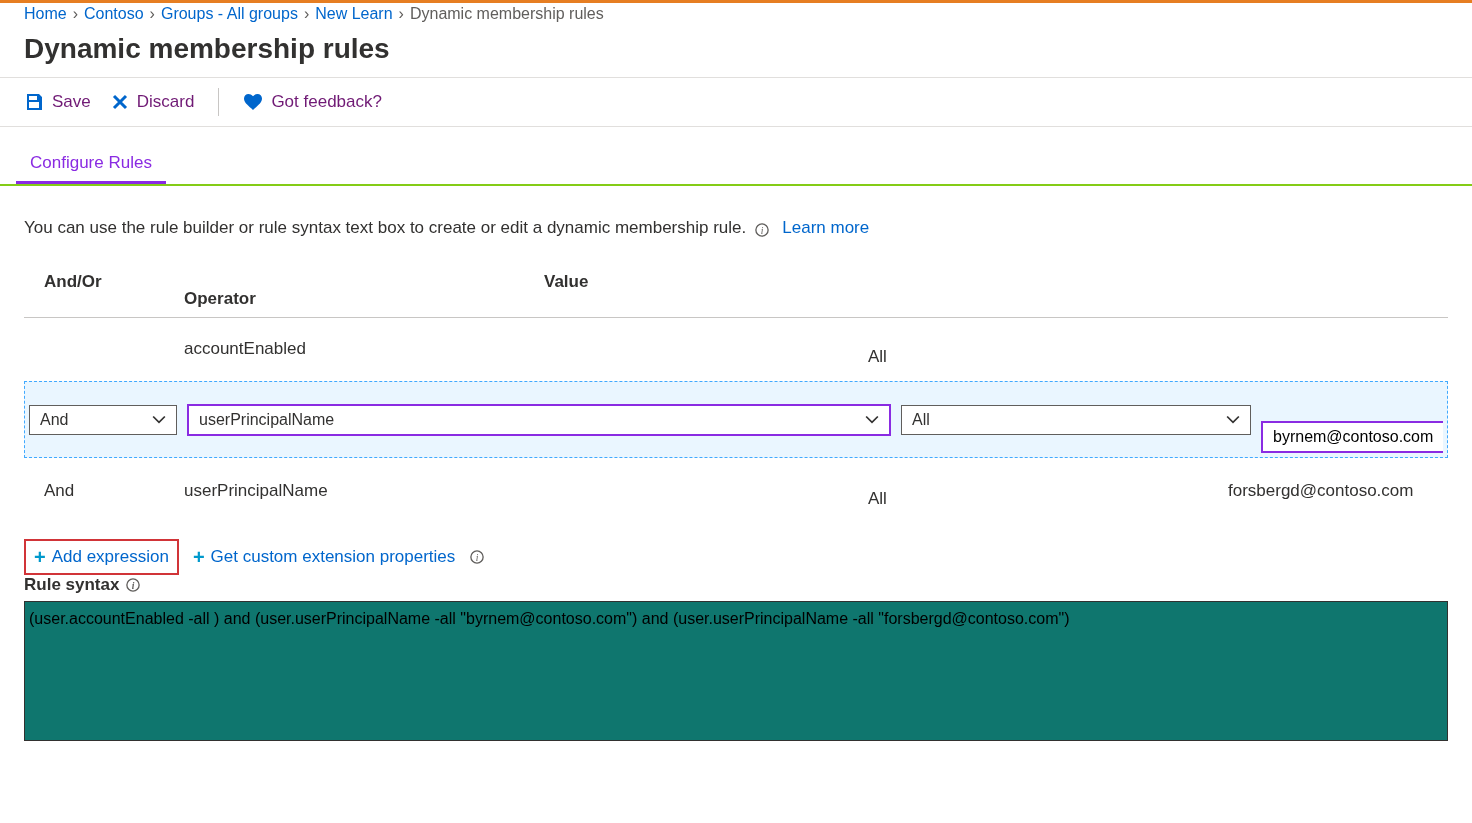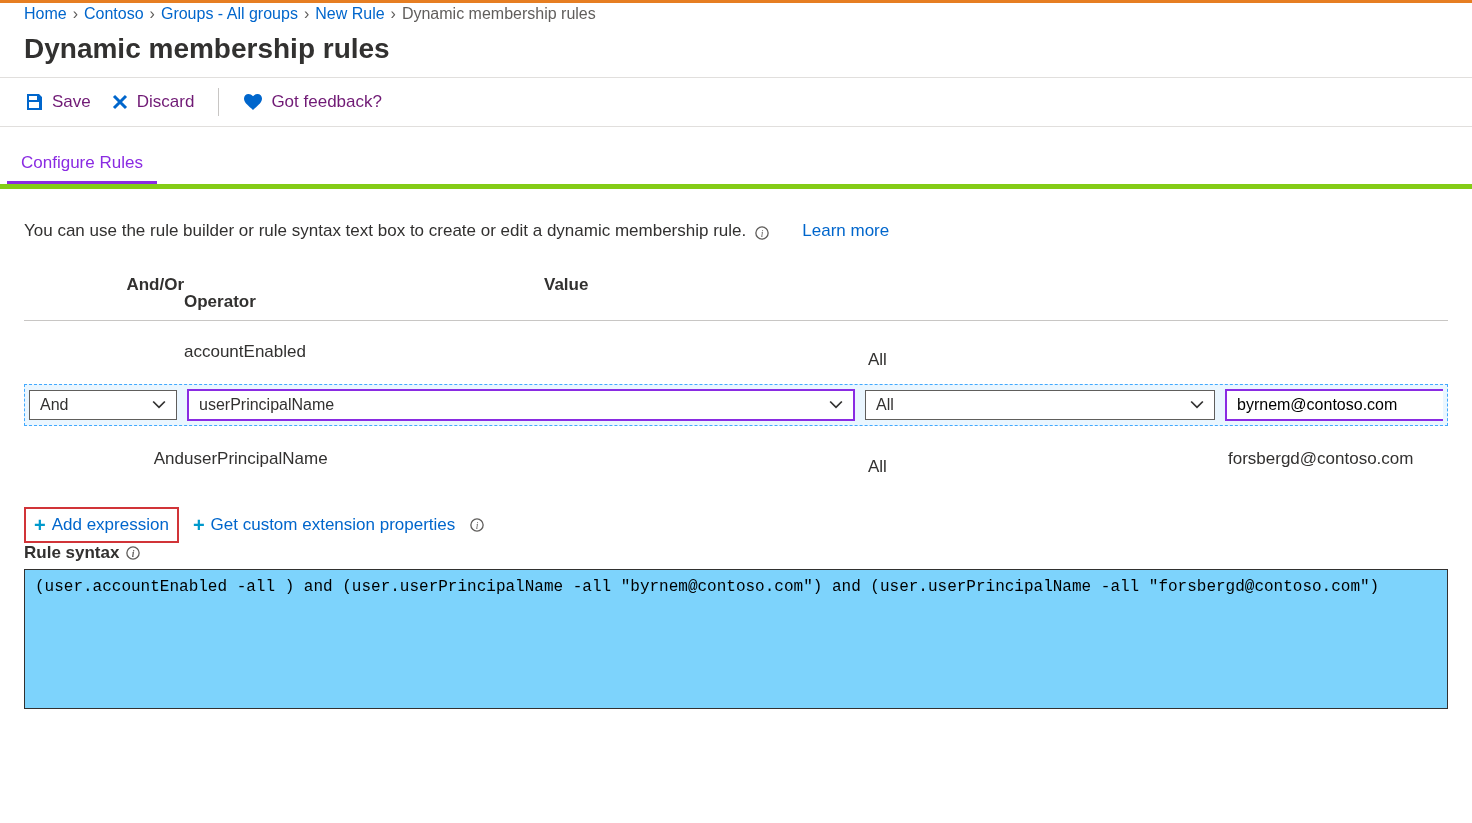--- a/index.html
+++ b/index.html
@@ -8,65 +8,65 @@
     .breadcrumb { padding: 2px 24px; display: flex; align-items: center; gap: 6px; font-size: 16px; }
     .breadcrumb a { color: #0066cc; text-decoration: none; }
     .breadcrumb .sep { color: #605e5c; }
     .breadcrumb .current { color: #605e5c; }
     .titlebar { padding: 8px 24px 12px; border-bottom: 1px solid #e1dfdd; }
     .titlebar h1 { font-size: 28px; font-weight: 600; }
     .toolbar { display: flex; align-items: center; padding: 10px 24px; border-bottom: 1px solid #e1dfdd; gap: 20px; }
     .tool-btn { display: flex; align-items: center; gap: 8px; color: #701a75; cursor: pointer; font-size: 17px; background:none; border:none; }
     .tool-btn .icon { color: #0066cc; }
     .divider { width: 1px; height: 28px; background: #c8c6c4; margin: 0 4px; }
-    .tabs { display: flex; padding: 18px 0 0 7px; border-bottom: 5px solid #84cc16; }
+    .tabs { display: flex; padding: 18px 0 0 16px; border-bottom: 2px solid #84cc16; }
     .tab { padding: 8px 14px; font-size: 17px; cursor: pointer; }
     .tab.active { color: #8a2be2; border-bottom: 3px solid #8a2be2; }
     .content { padding: 32px 24px; }
     .helper { font-size: 17px; color: #323130; display: flex; align-items: flex-end; gap: 8px; flex-wrap: wrap; }
     .info-icon { color: #605e5c; font-size: 14px; display:inline-flex; align-items:center; justify-content:center; width:16px; height:16px;}
-    .learn-more { color: #0066cc; text-decoration: none; margin-left: 24px; }
+    .learn-more { color: #0066cc; text-decoration: none; margin-left: 4px; }
     .rules-table { margin-top: 34px; width: 100%; }
     .rules-header { display: flex; border-bottom: 1px solid #c8c6c4; padding-bottom: 8px; font-weight: 600; font-size: 17px; }
-    .col-andor { width: 160px; padding-left: 20px; text-align: right; }
+    .col-andor { width: 160px; padding-left: 20px; }
     .col-prop { flex: 1; }
     .col-op { width: 360px; margin-top: 17px; }
     .col-val { width: 220px; }
     .rule-row { display: flex; align-items: center; padding: 12px 0; font-size: 17px; }
     .rule-row.plain .col-andor { padding-left: 20px; }
     .active-row-wrap { border: 1px dashed #40a9ff; background: #eaf6ff; padding: 4px; margin: 2px 0; }
     .active-row { display: flex; align-items: center; gap: 10px; }
     .dd { display: flex; align-items: center; justify-content: space-between; border: 1px solid #605e5c; background: #fff; padding: 5px 10px; font-size: 16px; cursor: pointer; }
     .dd.purple { border: 2px solid #8a2be2; }
     .dd-andor { width: 148px; }
     .dd-prop { flex: 1; }
     .dd-op { width: 350px; }
-    .txt-val { width: 218px; border: 2px solid #8a2be2; border-right:none; padding: 5px 10px; font-size: 16px; background: #fff; }
+    .txt-val { width: 182px; border: 2px solid #8a2be2; border-right:none; padding: 5px 10px; font-size: 16px; background: #fff; margin-top: 35px; }
     .chevron-down { width: 14px; height: 14px; }
     .action-links { display: flex; align-items: center; gap: 14px; margin-top: 18px; }
     .add-expr-box { border: 2px solid #d13438; padding: 6px 8px; display: inline-flex; align-items: center; }
     .action-link { display: flex; align-items: center; gap: 6px; color: #0066cc; font-size: 17px; background:none; border:none; cursor:pointer; }
     .plus-icon { color: #0099cc; font-weight: bold; font-size: 20px; line-height: 1; }
     .rule-syntax-label { font-weight: 600; font-size: 17px; display: flex; align-items: center; gap: 6px; }
-    .syntax-box { width: 100%; min-height: 140px; border: 1px solid #323130; background: #7dd3fc; padding: 8px 10px; font-size: 16px; margin-top: 6px; font-family: Liberation Mono, monospace; resize: none; }
+    .syntax-box { width: 100%; min-height: 140px; border: 1px solid #323130; background: #0f766e; padding: 8px 4px; font-size: 16px; margin-top: 6px; font-family: Liberation Sans, sans-serif; resize: none; }
     svg { display:block; }
   </style>
 </head>
 <body>
 
 <div class="page">
 
   <nav class="breadcrumb">
     <a href="#">Home</a>
     <span class="sep">›</span>
     <a href="#">Contoso</a>
     <span class="sep">›</span>
     <a href="#">Groups - All groups</a>
     <span class="sep">›</span>
-    <a href="#">New Rule</a>
+    <a href="#">New Learn</a>
     <span class="sep">›</span>
     <span class="current">Dynamic membership rules</span>
   </nav>
 
   <div class="titlebar">
     <h1>Dynamic membership rules</h1>
   </div>
 
   <div class="toolbar">
     <button class="tool-btn">

